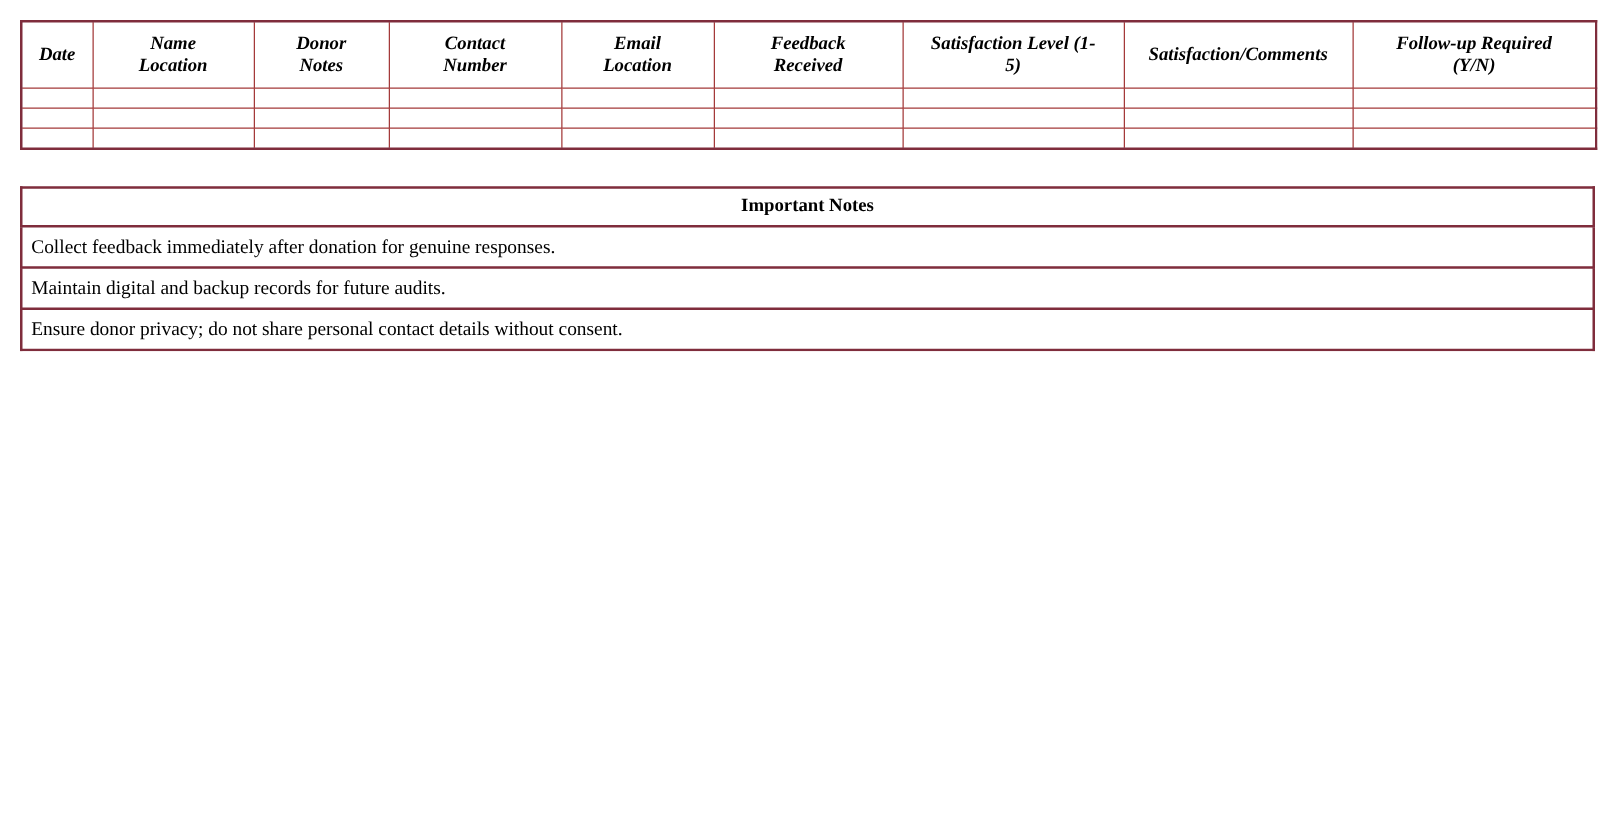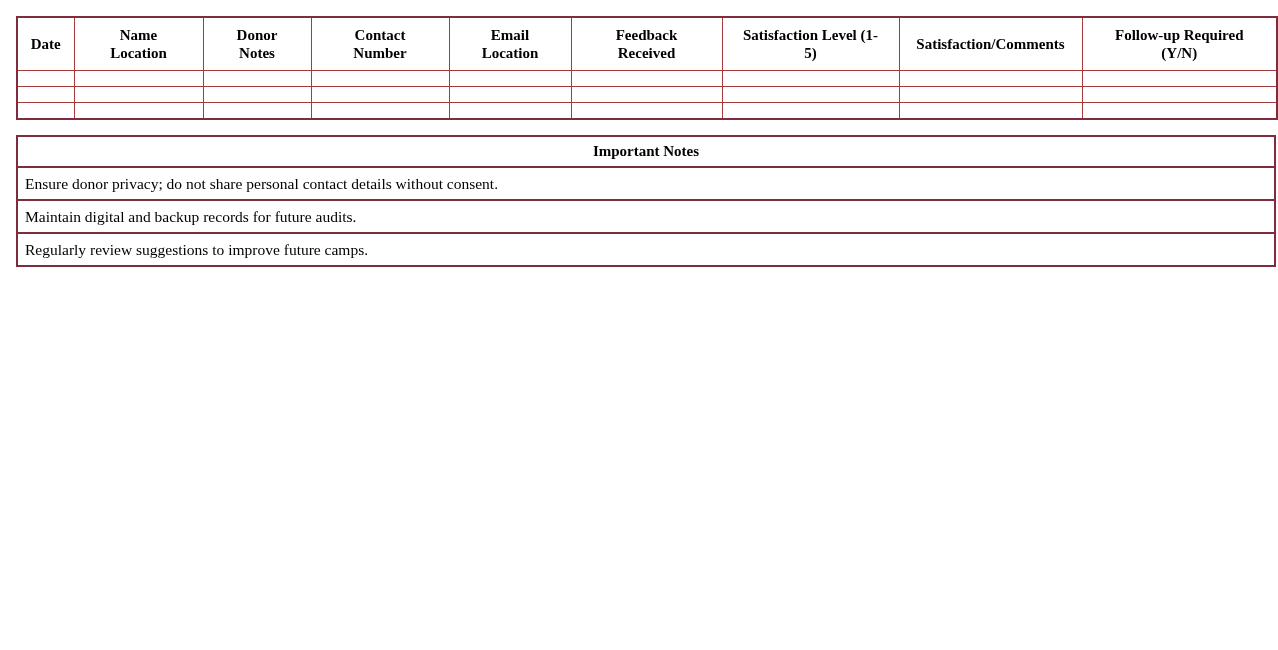--- a/index.html
+++ b/index.html
@@ -17,20 +17,21 @@
   }
   table {
     border-collapse: collapse;
     table-layout: fixed;
     width: 1260px;
   }
 
   
   .feedback-table {
     border: 2px solid var(--border-dark);
+    font-style: italic;
   }
   .feedback-table th,
   .feedback-table td {
     border: 1px solid var(--border-light);
   }
   .feedback-table th {
     height: 52px;
     font-size: 15px;
     font-weight: bold;
     text-align: center;
@@ -39,21 +40,21 @@
     padding: 0 5px;
     white-space: pre-line; 
   }
   .feedback-table td.empty-cell {
     height: 15px;
     padding: 0;
   }
 
   
   .notes-table {
-    margin-top: 15px;
+    margin-top: 29px;
     border: 2px solid var(--border-dark);
   }
   .notes-table th,
   .notes-table td {
     border: 2px solid var(--border-dark);
   }
   .notes-table th {
     height: 29px;
     font-size: 15px;
     font-weight: bold;
@@ -143,22 +144,22 @@
 </table>
 
 <table class="notes-table">
   <thead>
     <tr>
       <th>Important Notes</th>
     </tr>
   </thead>
   <tbody>
     <tr>
-      <td>Ensure donor privacy; do not share personal contact details without consent.</td>
+      <td>Collect feedback immediately after donation for genuine responses.</td>
     </tr>
     <tr>
       <td>Maintain digital and backup records for future audits.</td>
     </tr>
     <tr>
-      <td>Regularly review suggestions to improve future camps.</td>
+      <td>Ensure donor privacy; do not share personal contact details without consent.</td>
     </tr>
   </tbody>
 </table>
 
 </body></html>

